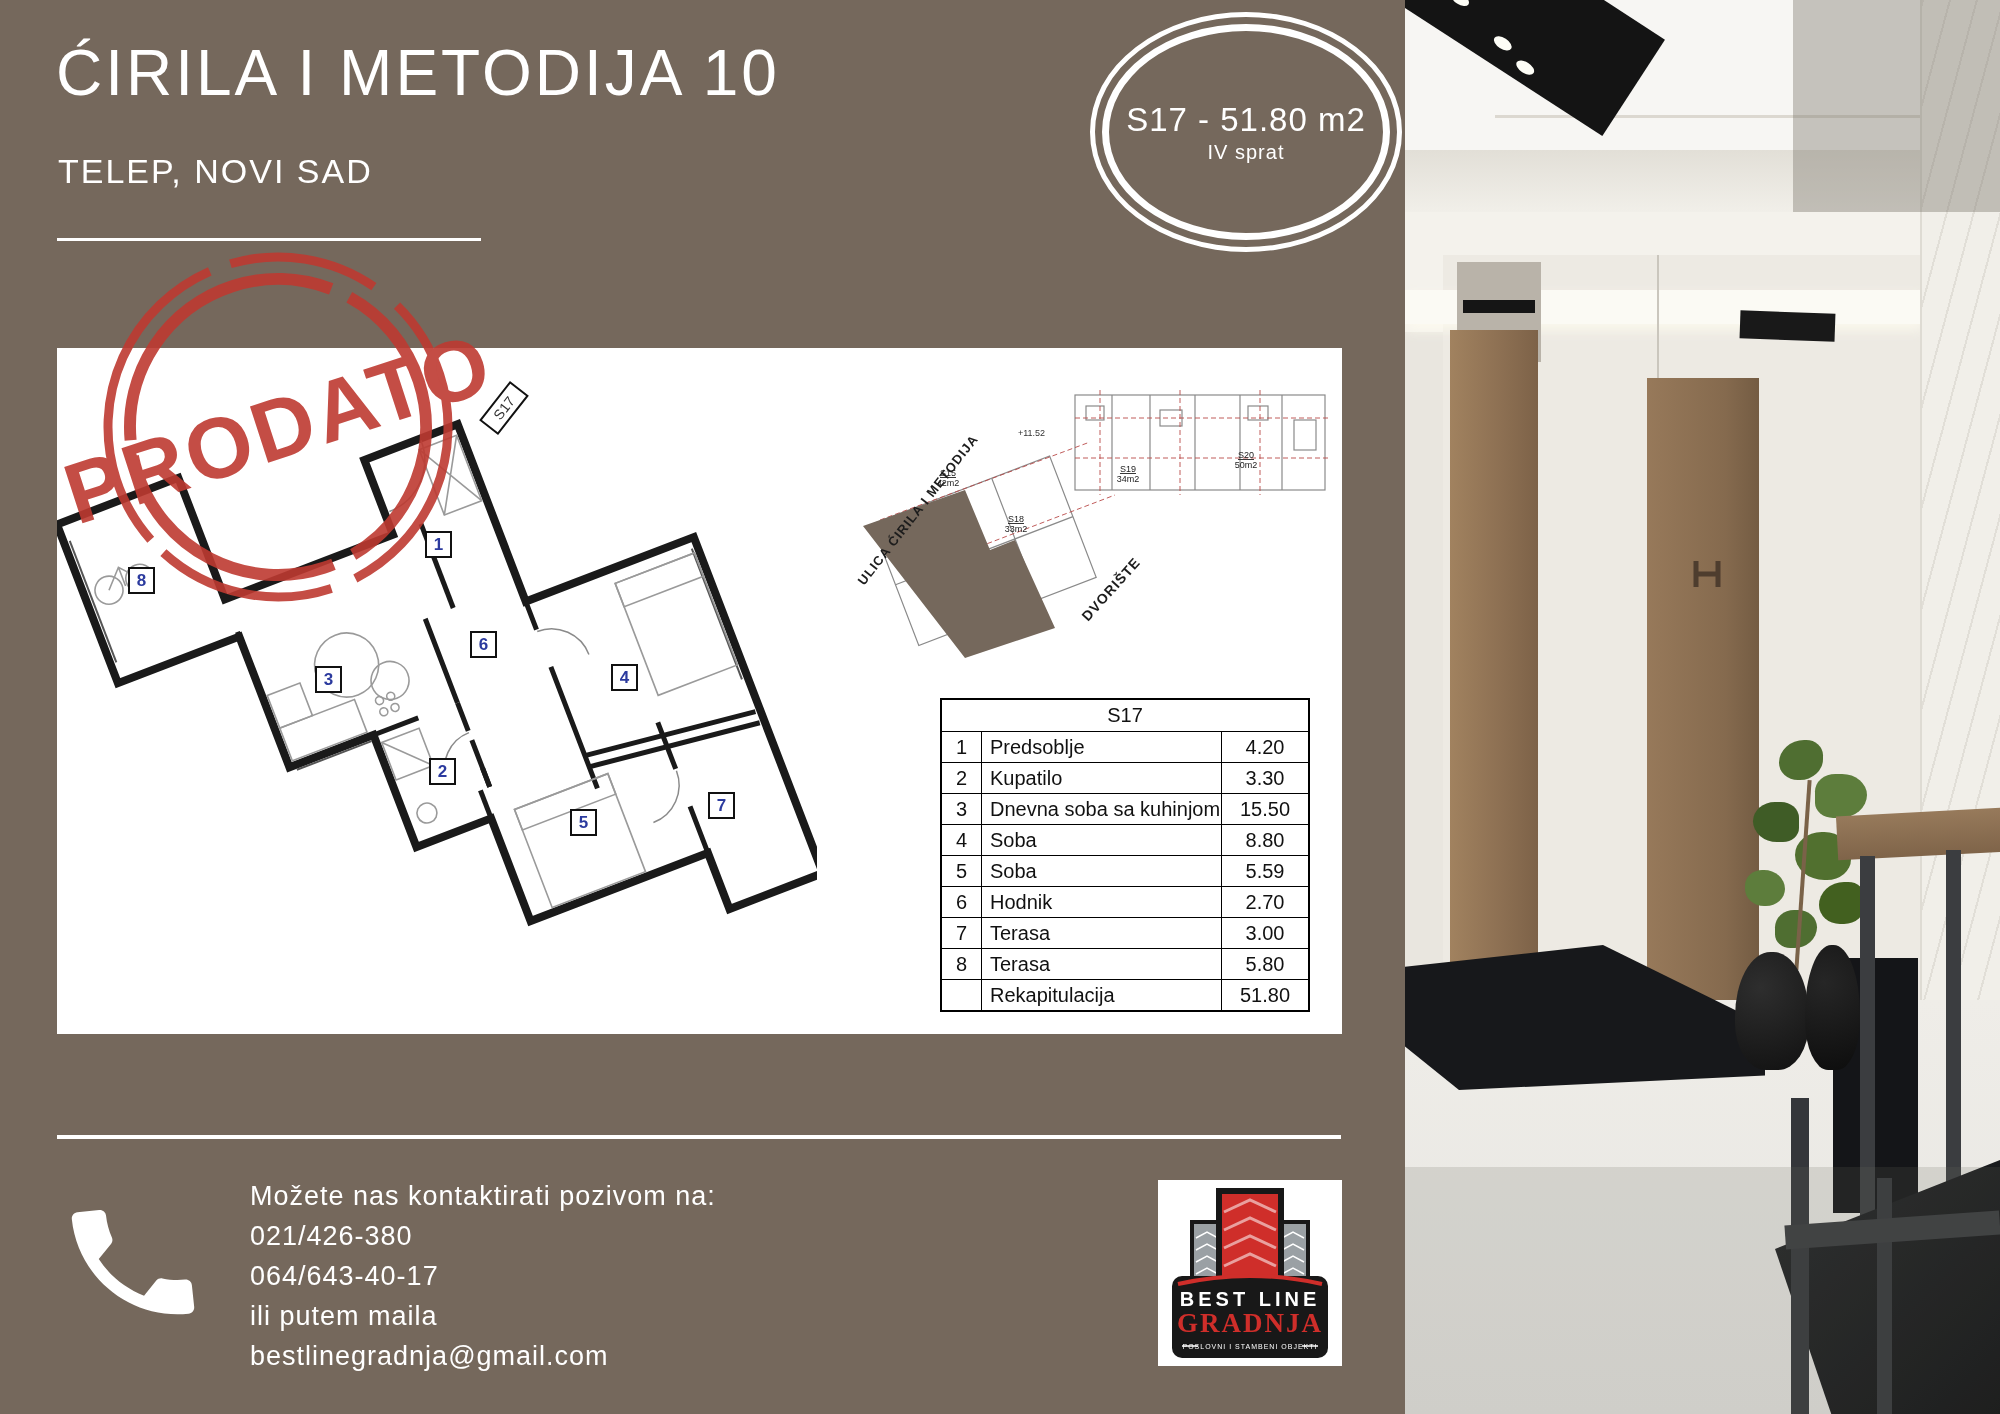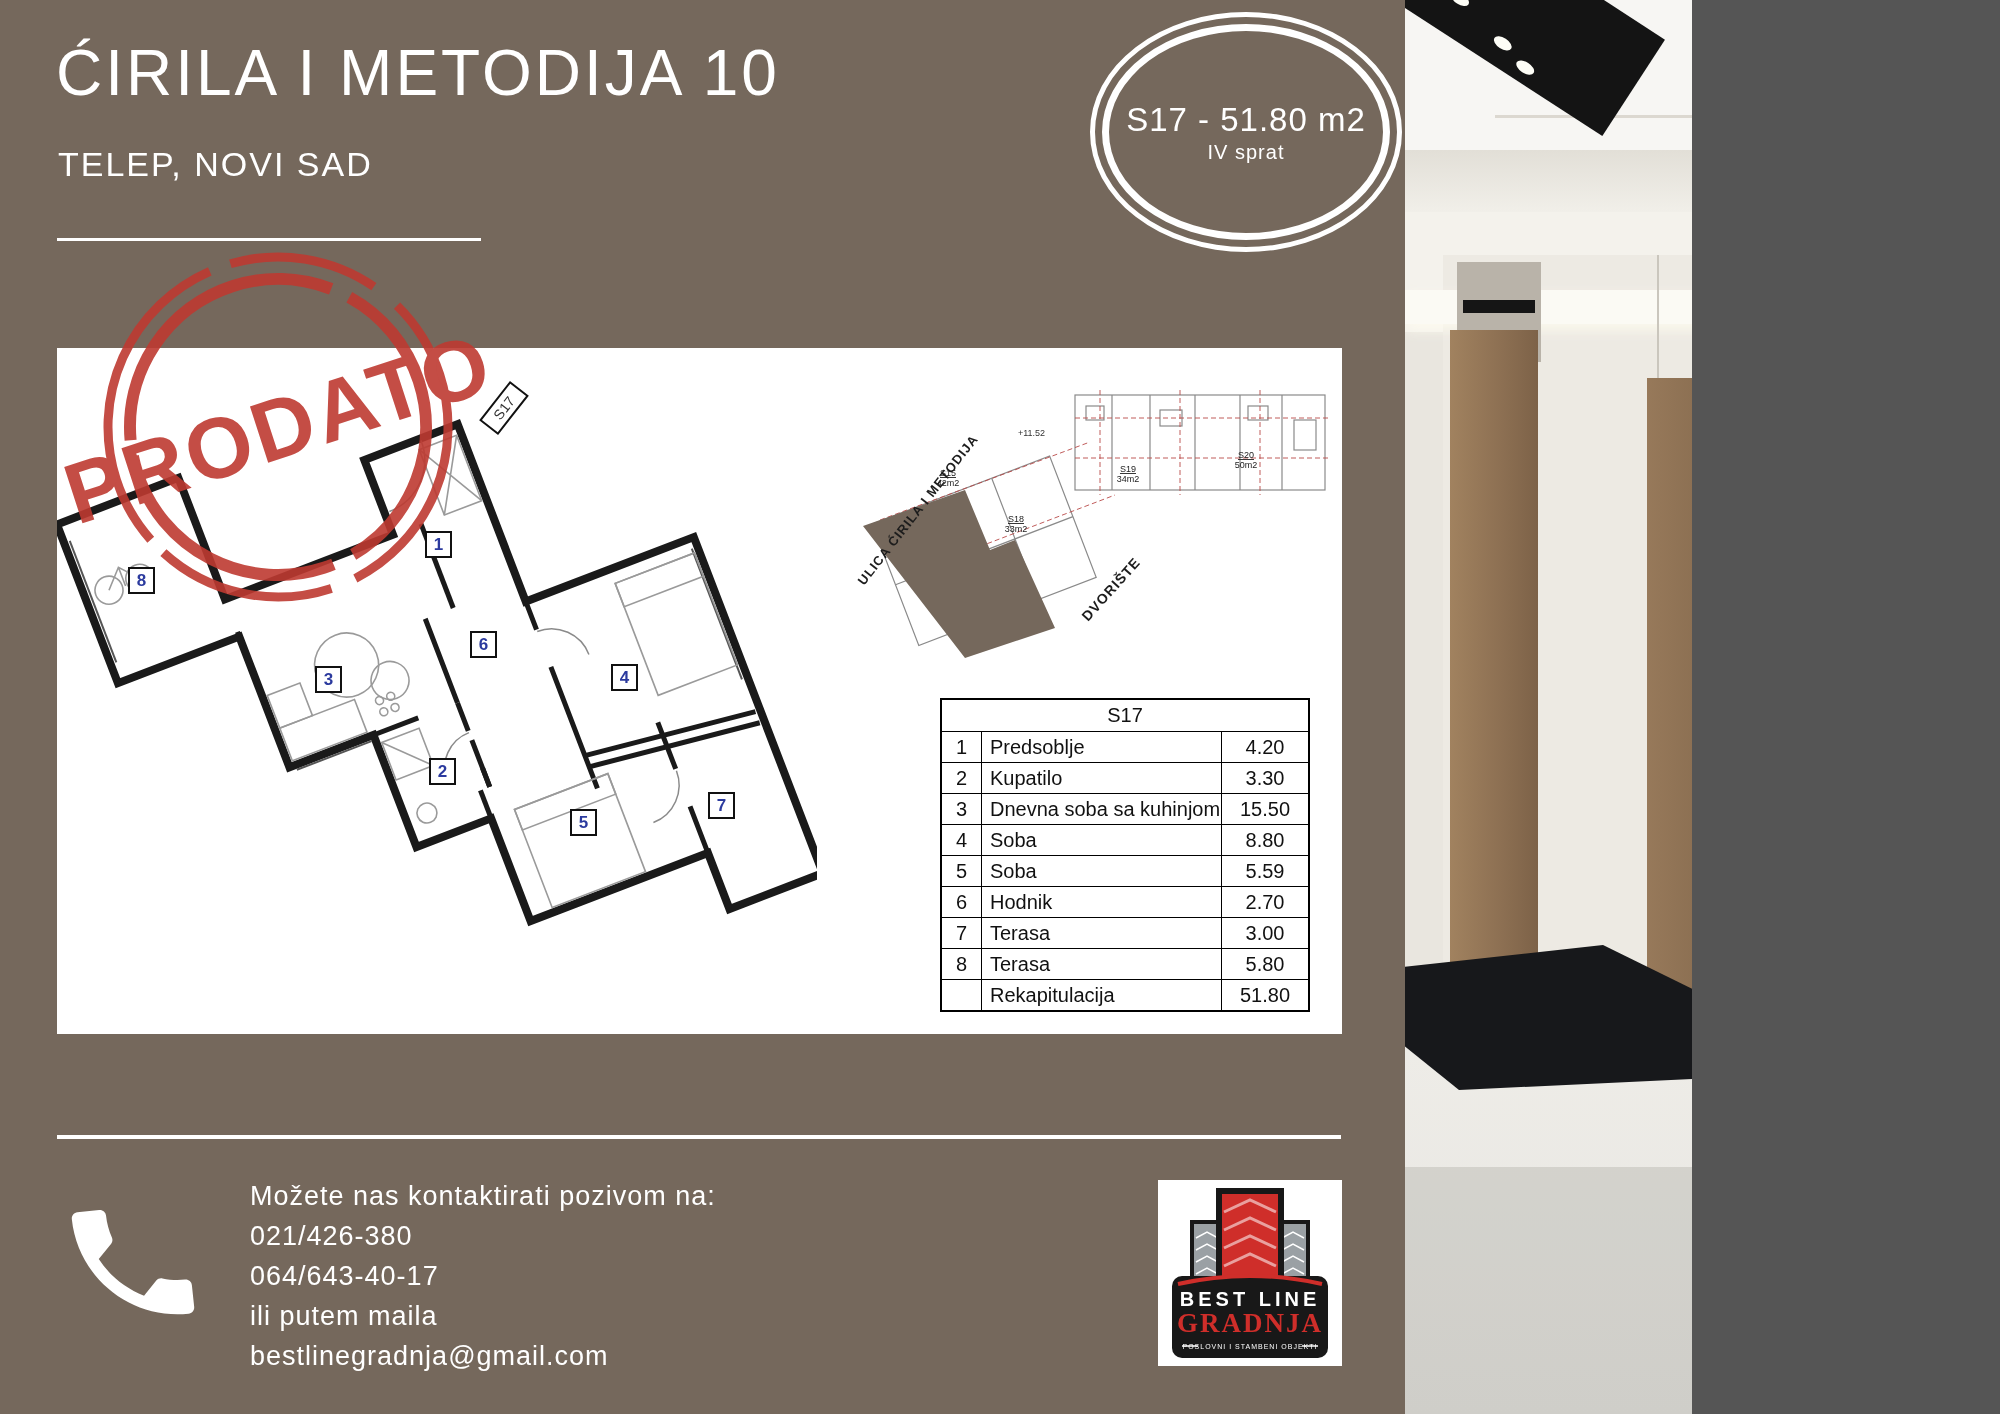--- a/index.html
+++ b/index.html
@@ -1,22 +1,22 @@
 <!DOCTYPE html>
 <html><head>
 <meta charset="utf-8">
 <style>
   html,body{margin:0;padding:0;background:#555;}
-  .canvas{position:relative;width:1692px;height:1414px;background:#75685C;overflow:hidden;
+  .canvas{position:relative;width:2000px;height:1414px;background:#75685C;overflow:hidden;
           font-family:"Liberation Sans",sans-serif;}
   .abs{position:absolute;}
 
   
   .title{left:56px;top:36px;color:#fff;font-size:64px;letter-spacing:3px;font-weight:400;white-space:nowrap;}
-  .subtitle{left:58px;top:145px;color:#fff;font-size:34px;letter-spacing:2px;font-weight:400;}
+  .subtitle{left:58px;top:152px;color:#fff;font-size:34px;letter-spacing:2px;font-weight:400;}
   .underline{left:57px;top:238px;width:424px;height:3px;background:#fff;}
 
   
   .badge{left:1090px;top:12px;width:302px;height:230px;border:5px solid #fff;border-radius:50%;}
   .badge-inner{position:absolute;inset:7px;border:7px solid #fff;border-radius:50%;
                display:flex;flex-direction:column;align-items:center;justify-content:center;gap:2px;}
   .badge-l1{color:#fff;font-size:33px;letter-spacing:1px;}
   .badge-l2{color:#fff;font-size:20px;letter-spacing:1px;}
 
   

